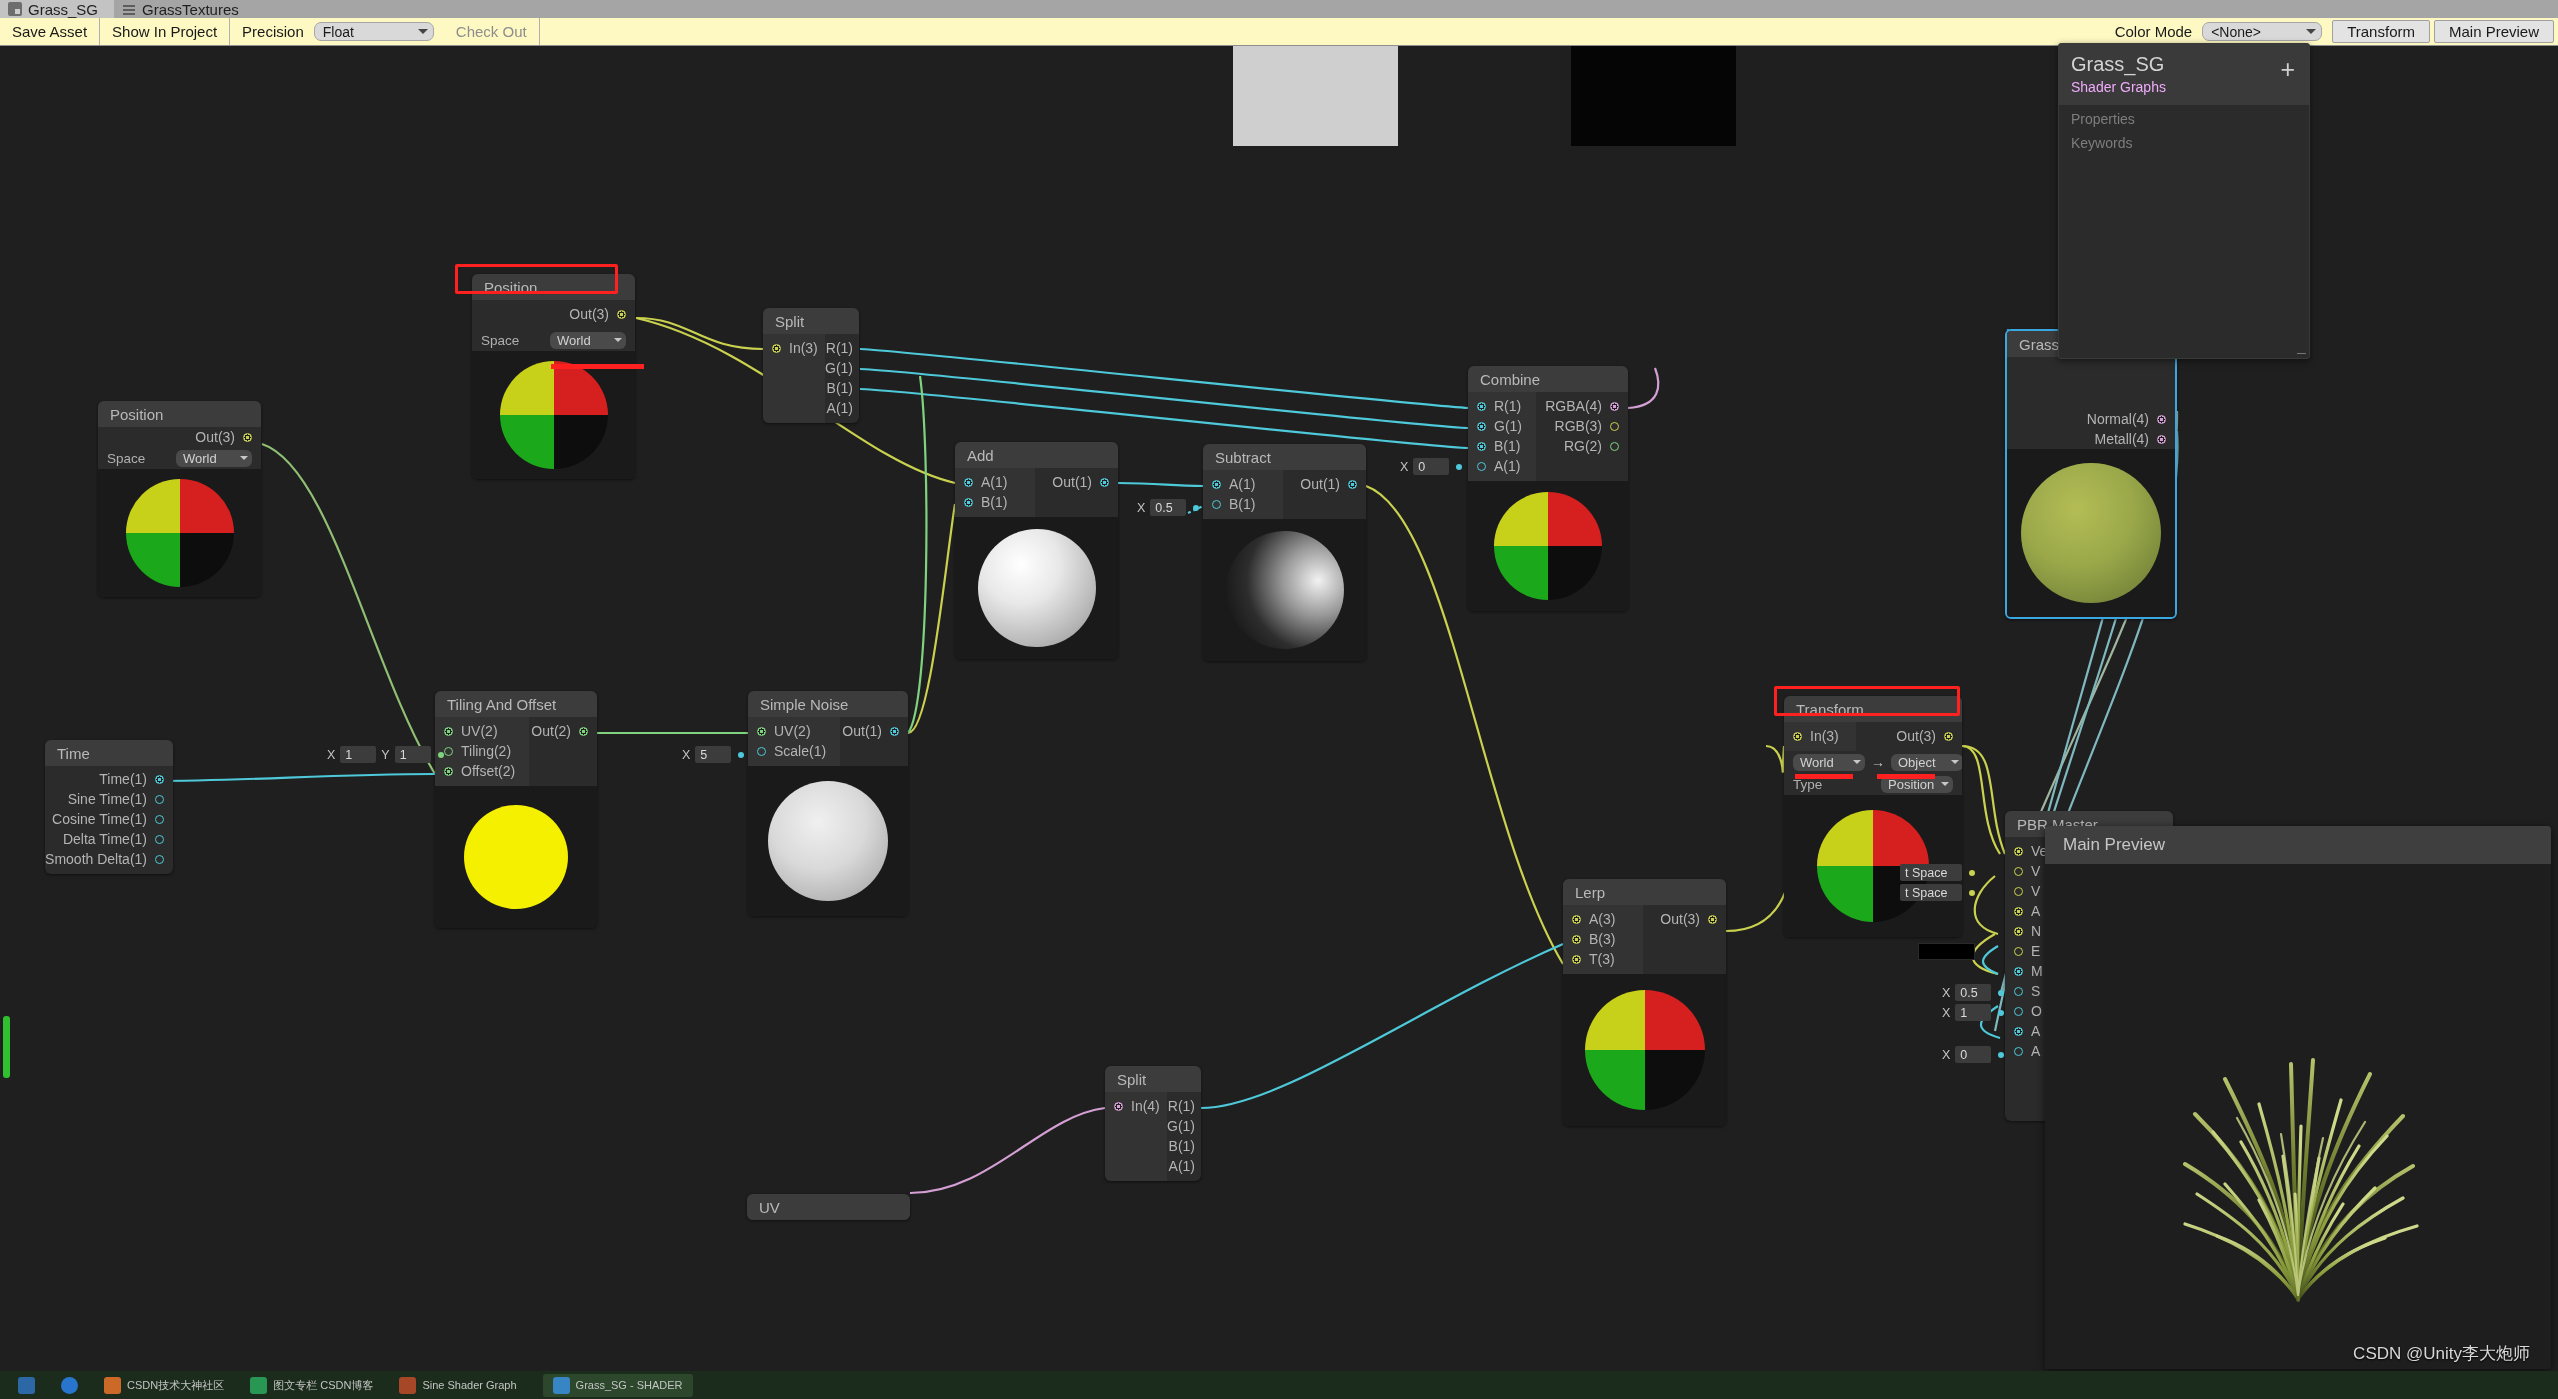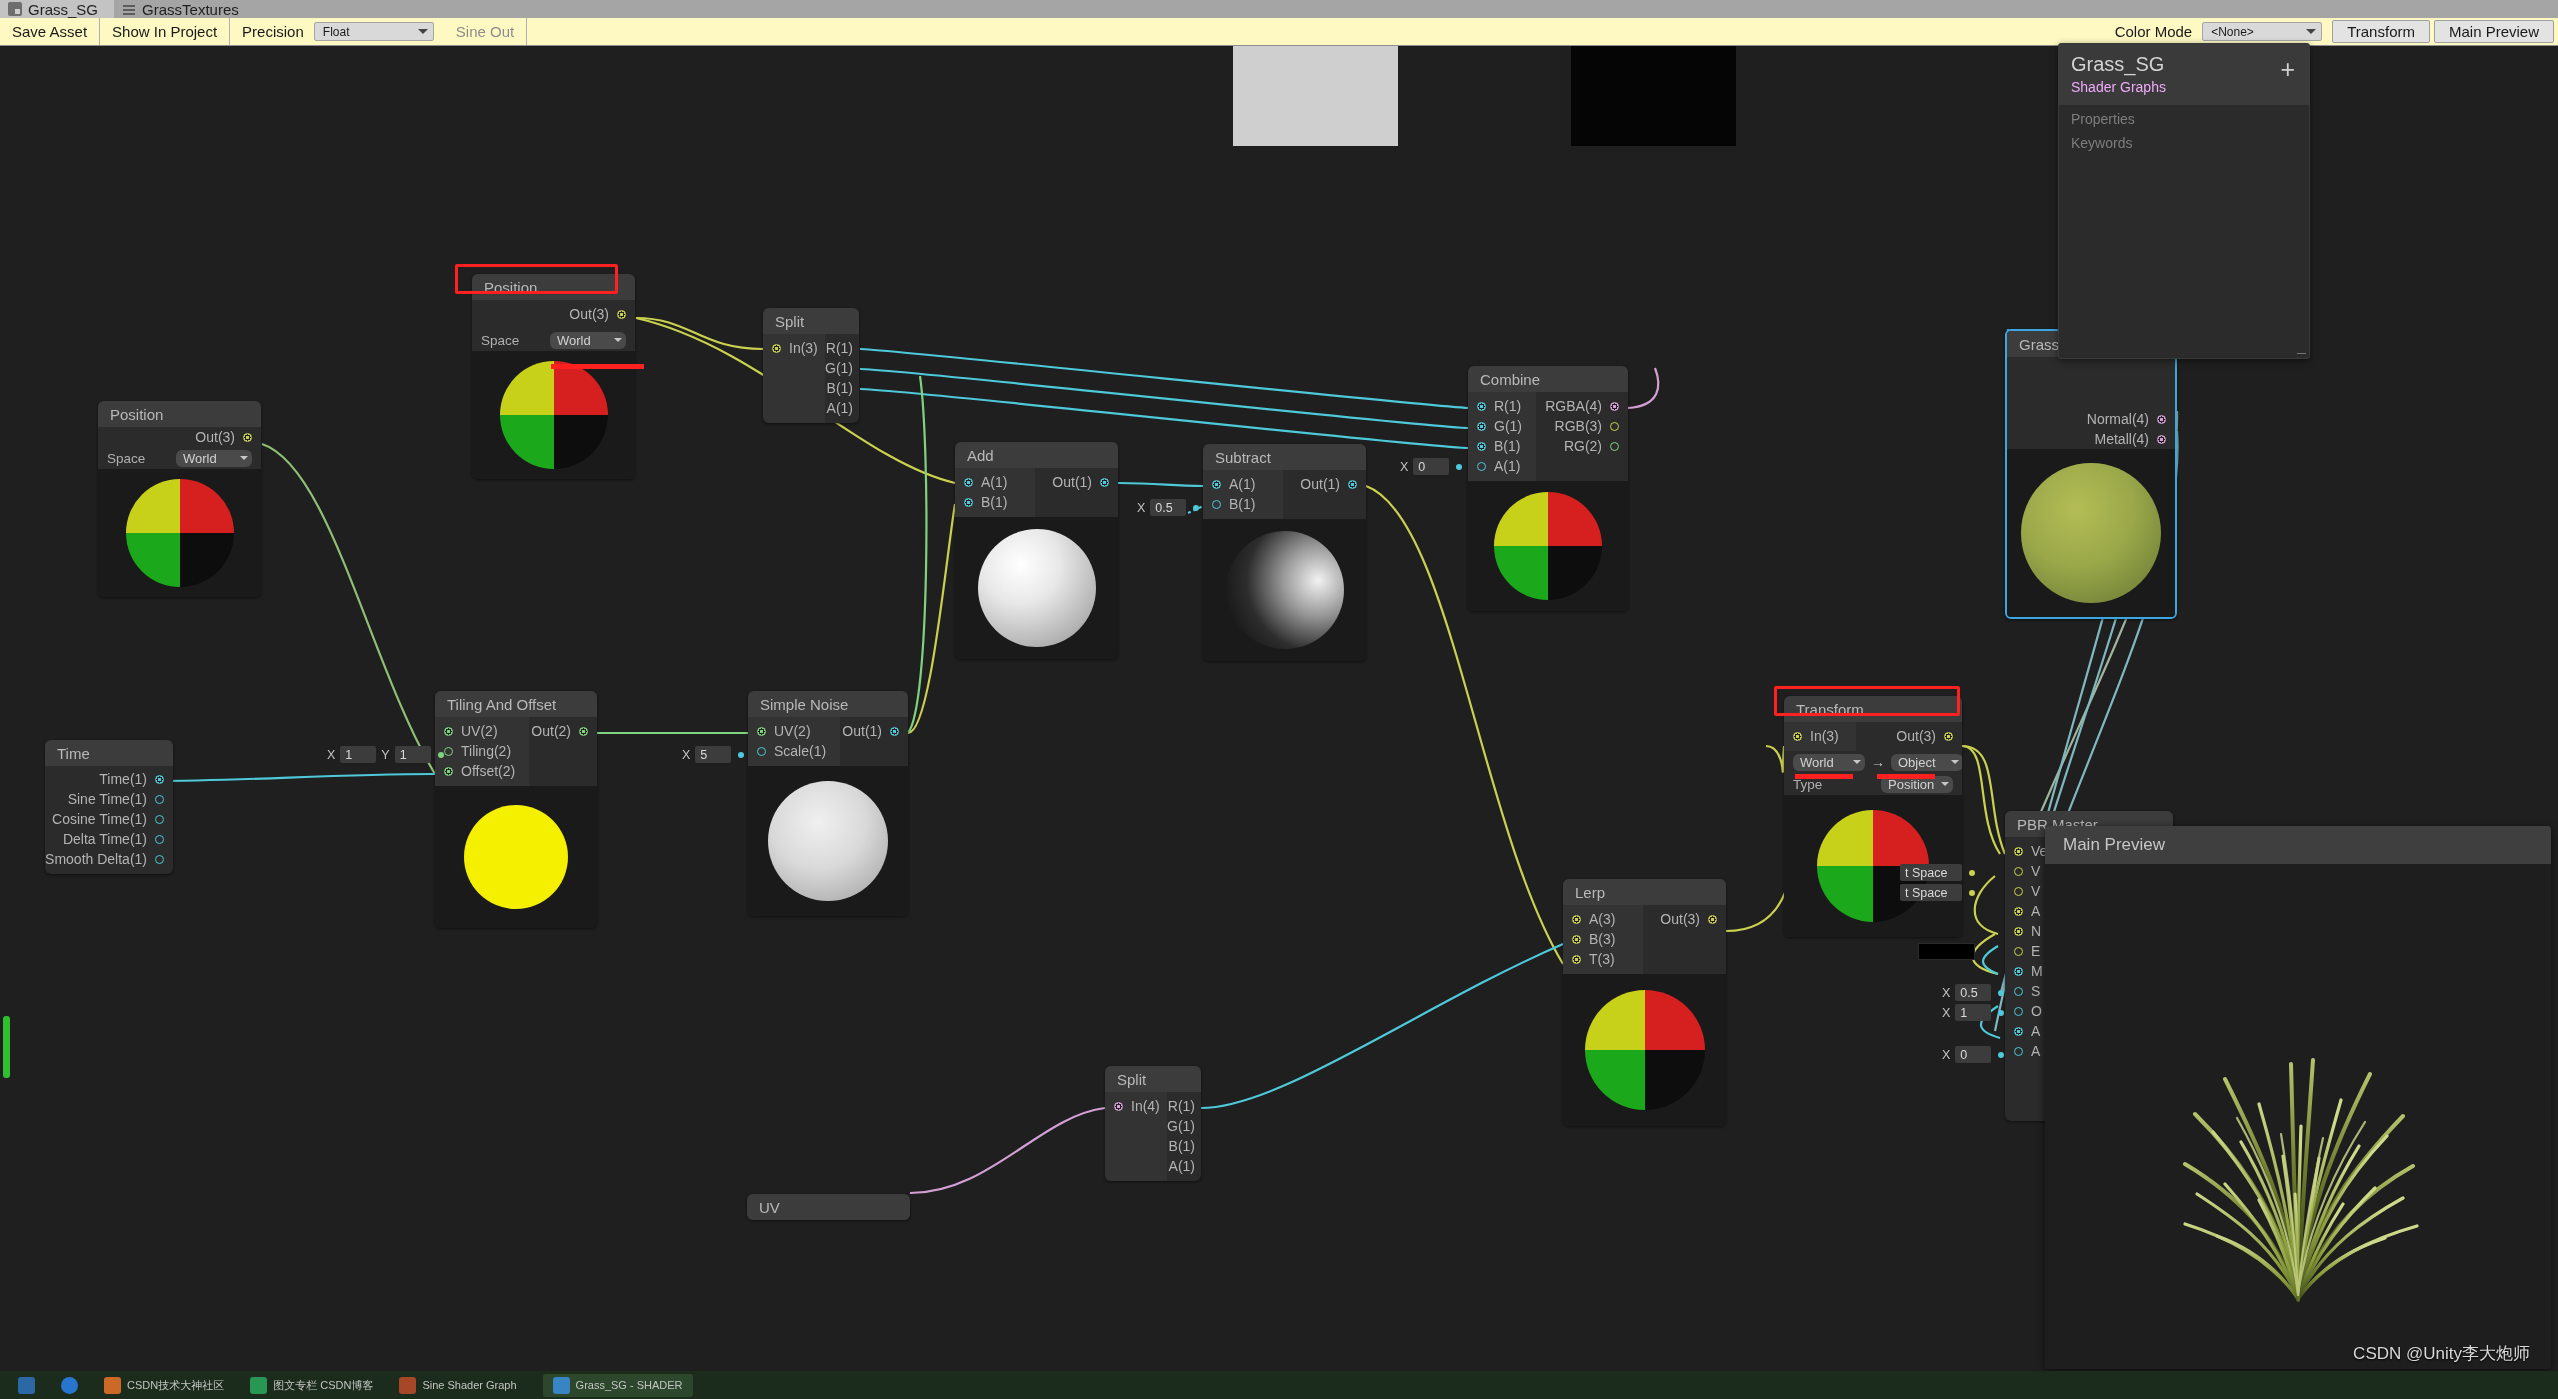--- a/index.html
+++ b/index.html
@@ -36,22 +36,22 @@
     background:#fef9c3; border-bottom:1px solid #8e8e8e;
     display:flex; align-items:center; font-size:15px; color:#191919;
   }
   .tb-btn{
     height:27px; display:flex; align-items:center; padding:0 12px;
     border-right:1px solid #b0b0b0; cursor:default; white-space:nowrap;
   }
   .tb-label{ padding:0 10px 0 12px; white-space:nowrap; }
   .tb-dd{
     height:19px; min-width:120px; background:#d9d9d9; border:1px solid #a6a6a6;
-    border-radius:2px; display:flex; align-items:center; justify-content:space-between;
-    padding:0 5px 0 8px; font-size:12px; color:#1a1a1a; margin-right:10px;
+    border-radius:7px; display:flex; align-items:center; justify-content:space-between;
+    padding:0 5px 0 8px; font-size:14px; color:#1a1a1a; margin-right:10px;
   }
   .tb-dd .car{ width:0;height:0;border-left:5px solid transparent;border-right:5px solid transparent;
     border-top:5px solid #454545; margin-left:8px; }
   .tb-dis{ padding:0 12px; color:#8d8d8d; border-right:1px solid #b0b0b0; height:27px;
     display:flex; align-items:center; }
   .tb-right{ margin-left:auto; display:flex; align-items:center; height:27px; }
   .tb-toggle{
     height:23px; background:#e3e3e3; border:1px solid #a0a0a0; border-radius:2px;
     display:flex; align-items:center; padding:0 14px; margin-right:4px; font-size:15px;
   }
@@ -180,21 +180,21 @@
 </div>
 
 <div id="toolbar">
   <div class="tb-btn">Save Asset</div>
   <div class="tb-btn">Show In Project</div>
   <div class="tb-label">Precision</div>
   <div class="tb-dd">
     <span>Float</span>
     <span class="car"></span>
   </div>
-  <div class="tb-dis">Sine Out</div>
+  <div class="tb-dis">Check Out</div>
 
   <div class="tb-right">
     <div class="tb-label">Color Mode</div>
     <div class="tb-dd">
       <span>&lt;None&gt;</span>
       <span class="car"></span>
     </div>
     <div class="tb-toggle">Transform</div>
     <div class="tb-toggle">Main Preview</div>
   </div>

